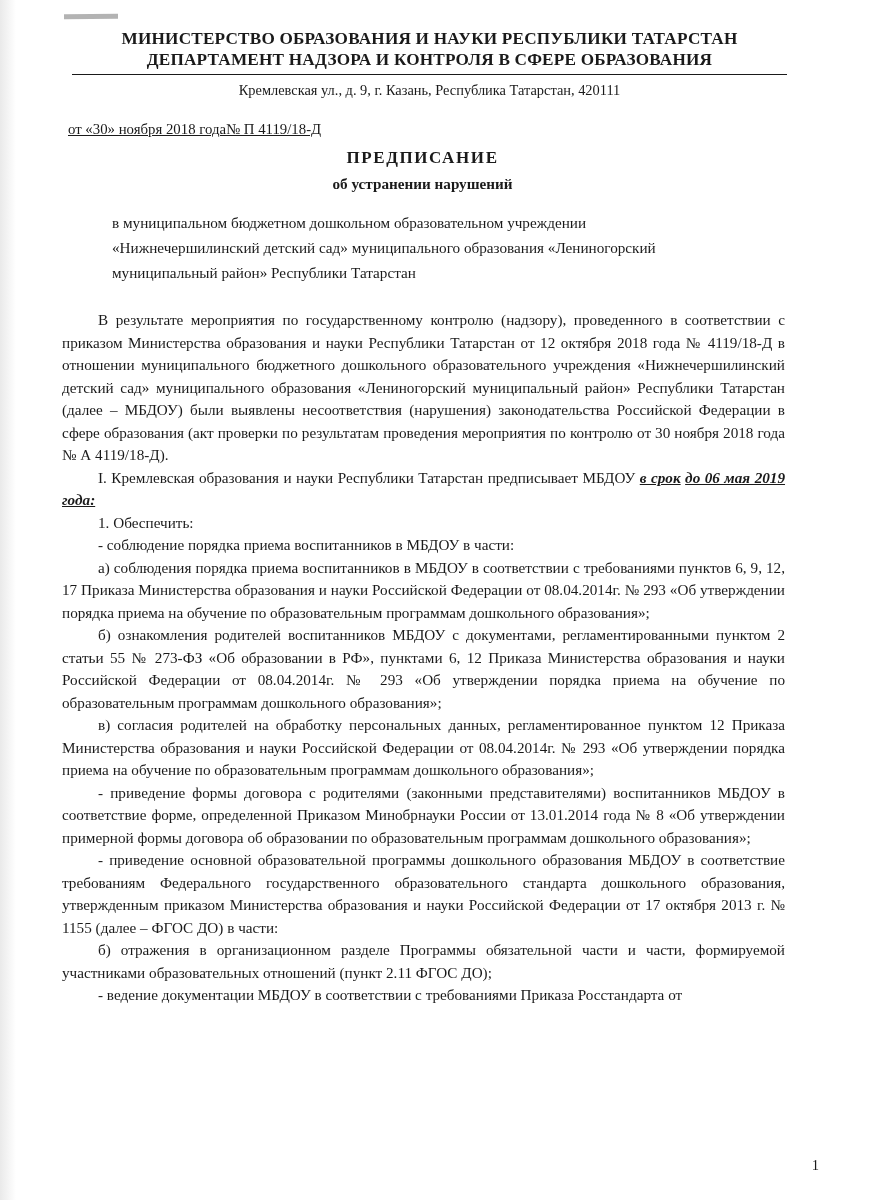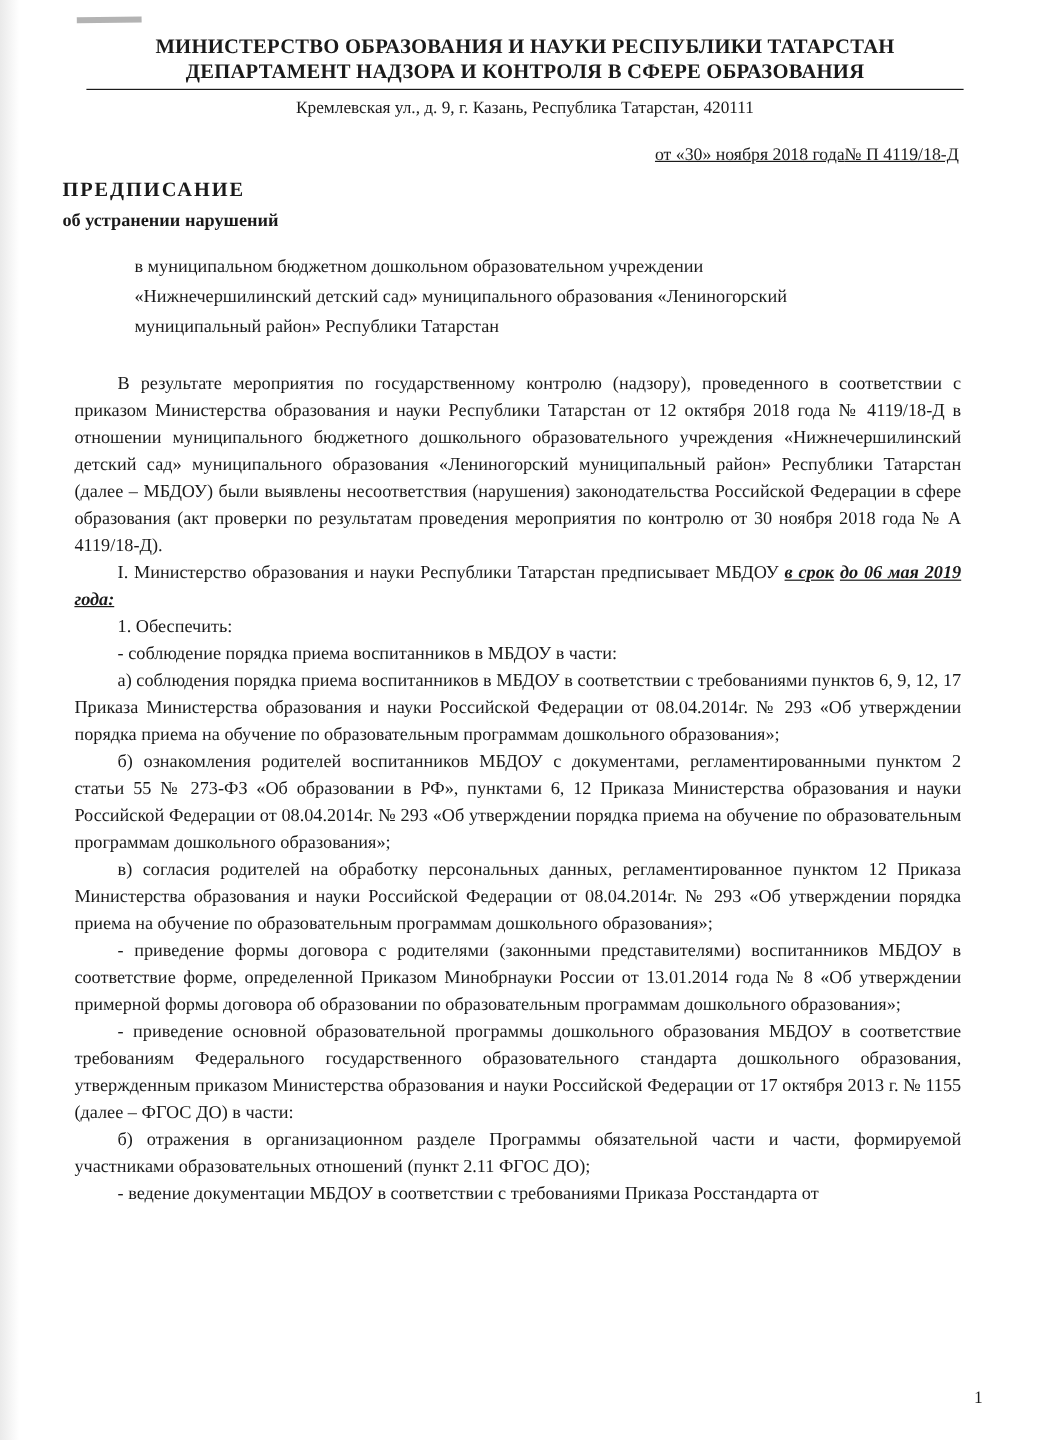--- a/index.html
+++ b/index.html
@@ -13,21 +13,21 @@
     font-family: "Liberation Serif", serif;
     color: #1a1a1a;
     position: relative;
     overflow: hidden;
   }
   .page {
     position: relative;
     width: 873px;
     height: 1200px;
     box-sizing: border-box;
-    padding: 28px 64px 20px 52px;
+    padding: 28px 80px 20px 52px;
   }
   
   .scan-left-edge {
     position: absolute;
     left: 0; top: 0;
     width: 16px; height: 1200px;
     background: linear-gradient(to right, #d8d8d8, #ffffff);
     opacity: .55;
   }
   .scan-top-mark {
@@ -53,33 +53,34 @@
     border: none;
     border-top: 1.6px solid #1a1a1a;
     margin: 3px 6px 6px 6px;
   }
   .header-address {
     font-size: 14.4px;
     line-height: 1.3;
   }
   .meta-row {
     display: flex;
-    justify-content: flex-end;
+    justify-content: flex-start;
     align-items: flex-end;
     margin: 22px 10px 0 16px;
     font-size: 14.8px;
   }
   .meta-date {
     text-decoration: underline;
   }
   .meta-number {
     white-space: nowrap;
     text-decoration: underline;
   }
   .title-block {
+    text-align: center;
     margin-top: 10px;
   }
   .doc-title {
     font-weight: bold;
     font-size: 17px;
     letter-spacing: 1.6px;
   }
   .doc-subtitle {
     font-weight: bold;
     font-size: 15.2px;
@@ -143,21 +144,21 @@
 
   <div class="recipient">
     <div>в муниципальном бюджетном дошкольном образовательном учреждении</div>
     <div>«Нижнечершилинский детский сад» муниципального образования «Лениногорский</div>
     <div>муниципальный район» Республики Татарстан</div>
   </div>
 
   <div class="body-text">
     <p>В результате мероприятия по государственному контролю (надзору), проведенного в соответствии с приказом Министерства образования и науки Республики Татарстан от 12 октября 2018 года № 4119/18-Д в отношении муниципального бюджетного дошкольного образовательного учреждения «Нижнечершилинский детский сад» муниципального образования «Лениногорский муниципальный район» Республики Татарстан (далее – МБДОУ) были выявлены несоответствия (нарушения) законодательства Российской Федерации в сфере образования (акт проверки по результатам проведения мероприятия по контролю от 30 ноября 2018 года № А 4119/18-Д).</p>
 
-    <p><span>I. Министерство образования и науки Республики Татарстан предписывает МБДОУ </span><span class="bold-ital-uline">в срок</span> <span class="bold-ital-uline">до 06 мая 2019 года:</span></p>
+    <p><span>I. Кремлевская образования и науки Республики Татарстан предписывает МБДОУ </span><span class="bold-ital-uline">в срок</span> <span class="bold-ital-uline">до 06 мая 2019 года:</span></p>
 
     <p class="item-indent">1. Обеспечить:</p>
     <p class="item-indent">- соблюдение порядка приема воспитанников в МБДОУ в части:</p>
     <p>а) соблюдения порядка приема воспитанников в МБДОУ в соответствии с требованиями пунктов 6, 9, 12, 17 Приказа Министерства образования и науки Российской Федерации от 08.04.2014г. № 293 «Об утверждении порядка приема на обучение по образовательным программам дошкольного образования»;</p>
     <p>б) ознакомления родителей воспитанников МБДОУ с документами, регламентированными пунктом 2 статьи 55 № 273-ФЗ «Об образовании в РФ», пунктами 6, 12 Приказа Министерства образования и науки Российской Федерации от 08.04.2014г. № 293 «Об утверждении порядка приема на обучение по образовательным программам дошкольного образования»;</p>
     <p>в) согласия родителей на обработку персональных данных, регламентированное пунктом 12 Приказа Министерства образования и науки Российской Федерации от 08.04.2014г. № 293 «Об утверждении порядка приема на обучение по образовательным программам дошкольного образования»;</p>
     <p>- приведение формы договора с родителями (законными представителями) воспитанников МБДОУ в соответствие форме, определенной Приказом Минобрнауки России от 13.01.2014 года № 8 «Об утверждении примерной формы договора об образовании по образовательным программам дошкольного образования»;</p>
     <p>- приведение основной образовательной программы дошкольного образования МБДОУ в соответствие требованиям Федерального государственного образовательного стандарта дошкольного образования, утвержденным приказом Министерства образования и науки Российской Федерации от 17 октября 2013 г. № 1155 (далее – ФГОС ДО) в части:</p>
     <p>б) отражения в организационном разделе Программы обязательной части и части, формируемой участниками образовательных отношений (пункт 2.11 ФГОС ДО);</p>
     <p>- ведение документации МБДОУ в соответствии с требованиями Приказа Росстандарта от</p>

